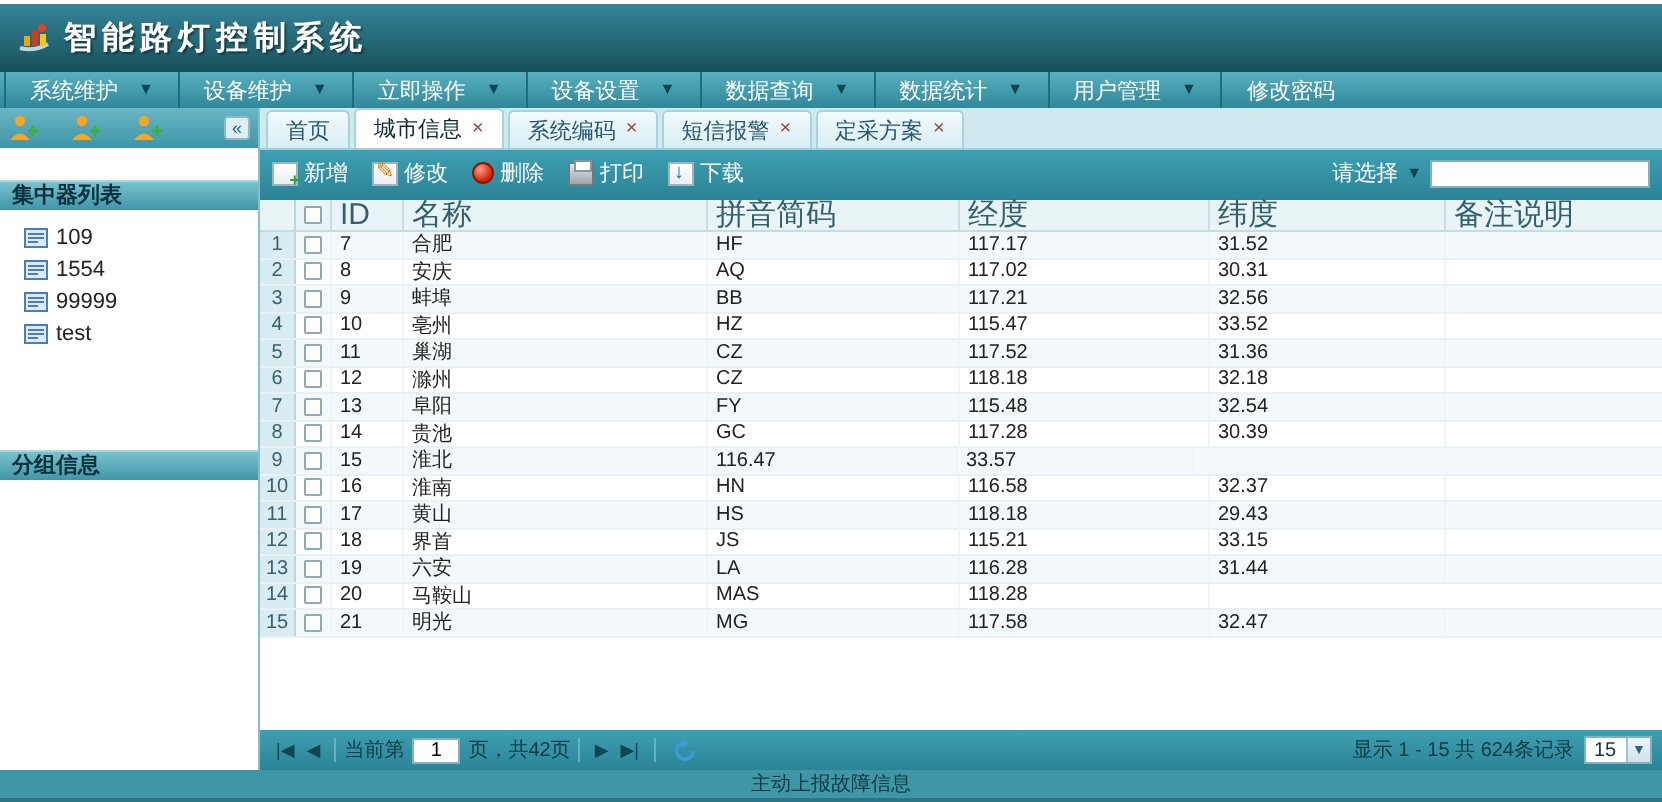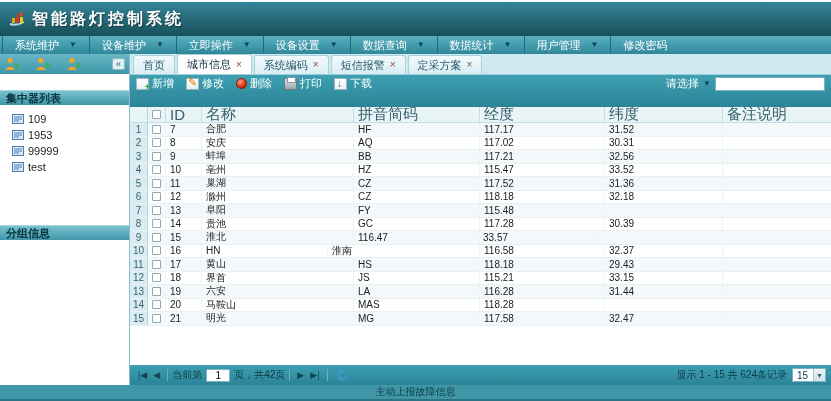--- a/index.html
+++ b/index.html
@@ -35,21 +35,21 @@
   .tree-icon { width:12px; height:10px; margin-right:4px; }
   .side-fill { flex:1; background:#fff; }
 
   
   .content { flex:1; display:flex; flex-direction:column; min-width:0; }
   .tabbar { height:21px; background:#cfe9f0; display:flex; align-items:flex-end; padding-left:3px; gap:2px; border-bottom:1px solid #9ecfdb; }
   .tab { height:19px; display:flex; align-items:center; padding:0 9px; background:linear-gradient(#f2fafc,#d9eef4); border:1px solid #a9d2dd; border-bottom:none; border-radius:3px 3px 0 0; color:#27576a; cursor:pointer; white-space:nowrap; }
   .tab.active { background:#ffffff; color:#0d2b36; font-weight:normal; height:20px;margin-top:24px; }
   .tab-close { margin-left:5px; color:#9b4436; font-size:10px; line-height:1; cursor:pointer; }
 
-  .toolbar { height:25px; background:linear-gradient(#3da0b2,#2b8396); display:flex; align-items:flex-end; padding:16px 6px; color:#fff; }
+  .toolbar { height:25px; background:linear-gradient(#3da0b2,#2b8396); display:flex; align-items:flex-start; padding:4px 6px; color:#fff; }
   .tb-btn { display:flex; align-items:center; margin-right:12px; cursor:pointer; white-space:nowrap; }
   .tb-icon { width:13px; height:12px; margin-right:3px; position:relative; display:inline-block; }
   [data-icon="add"] .tb-icon { background:linear-gradient(#ffffff,#e8eef2); border:1px solid #9bb6c0; }
   [data-icon="add"] .tb-icon::after { content:"+"; position:absolute; right:-2px; bottom:-3px; color:#2f9e3f; font-weight:bold; font-size:9px; }
   [data-icon="edit"] .tb-icon { background:linear-gradient(#ffffff,#e8eef2); border:1px solid #9bb6c0; }
   [data-icon="edit"] .tb-icon::after { content:"✎"; position:absolute; left:1px; top:-3px; color:#e07b00; font-size:11px; }
   [data-icon="delete"] .tb-icon { width:11px; height:11px; border-radius:50%; background:radial-gradient(circle at 35% 30%,#ff9d8a,#d22000 70%); border:1px solid #8c1600; }
   [data-icon="print"] .tb-icon { background:linear-gradient(#dfe5e9,#9aa6ad); border:1px solid #6d7a80; border-radius:1px; }
   [data-icon="print"] .tb-icon::before { content:""; position:absolute; left:2px; top:-2px; width:7px; height:4px; background:#fff; border:1px solid #8a969c; }
   [data-icon="download"] .tb-icon { background:linear-gradient(#ffffff,#e8eef2); border:1px solid #9bb6c0; }
@@ -181,21 +181,21 @@
             </svg>
             <span>109</span>
           </div>
           <div class="tree-item">
             <svg class="tree-icon" viewBox="0 0 12 10">
               <rect x="0.5" y="0.5" width="11" height="9" fill="#dceaf8" stroke="#4a7fb0"></rect>
               <line x1="2" y1="3" x2="10" y2="3" stroke="#4a7fb0"></line>
               <line x1="2" y1="5" x2="10" y2="5" stroke="#4a7fb0"></line>
               <line x1="2" y1="7" x2="7" y2="7" stroke="#4a7fb0"></line>
             </svg>
-            <span>1953</span>
+            <span>1554</span>
           </div>
           <div class="tree-item">
             <svg class="tree-icon" viewBox="0 0 12 10">
               <rect x="0.5" y="0.5" width="11" height="9" fill="#dceaf8" stroke="#4a7fb0"></rect>
               <line x1="2" y1="3" x2="10" y2="3" stroke="#4a7fb0"></line>
               <line x1="2" y1="5" x2="10" y2="5" stroke="#4a7fb0"></line>
               <line x1="2" y1="7" x2="7" y2="7" stroke="#4a7fb0"></line>
             </svg>
             <span>99999</span>
           </div>
@@ -353,20 +353,21 @@
           </div>
           <div class="grid-row">
             <div class="cell c-num">7</div>
             <div class="cell c-cb">
               <span class="cb"></span>
             </div>
             <div class="cell c-id">13</div>
             <div class="cell c-name">阜阳</div>
             <div class="cell c-py">FY</div>
             <div class="cell c-lng">115.48</div>
+            <div class="cell c-lat">32.54</div>
             <div class="cell c-note"></div>
           </div>
           <div class="grid-row">
             <div class="cell c-num">8</div>
             <div class="cell c-cb">
               <span class="cb"></span>
             </div>
             <div class="cell c-id">14</div>
             <div class="cell c-name">贵池</div>
             <div class="cell c-py">GC</div>
@@ -384,22 +385,22 @@
             <div class="cell c-lng">116.47</div>
             <div class="cell c-lat">33.57</div>
             <div class="cell c-note"></div>
           </div>
           <div class="grid-row">
             <div class="cell c-num">10</div>
             <div class="cell c-cb">
               <span class="cb"></span>
             </div>
             <div class="cell c-id">16</div>
+            <div class="cell c-name">淮南</div>
             <div class="cell c-py">HN</div>
-            <div class="cell c-name">淮南</div>
             <div class="cell c-lng">116.58</div>
             <div class="cell c-lat">32.37</div>
             <div class="cell c-note"></div>
           </div>
           <div class="grid-row">
             <div class="cell c-num">11</div>
             <div class="cell c-cb">
               <span class="cb"></span>
             </div>
             <div class="cell c-id">17</div>

